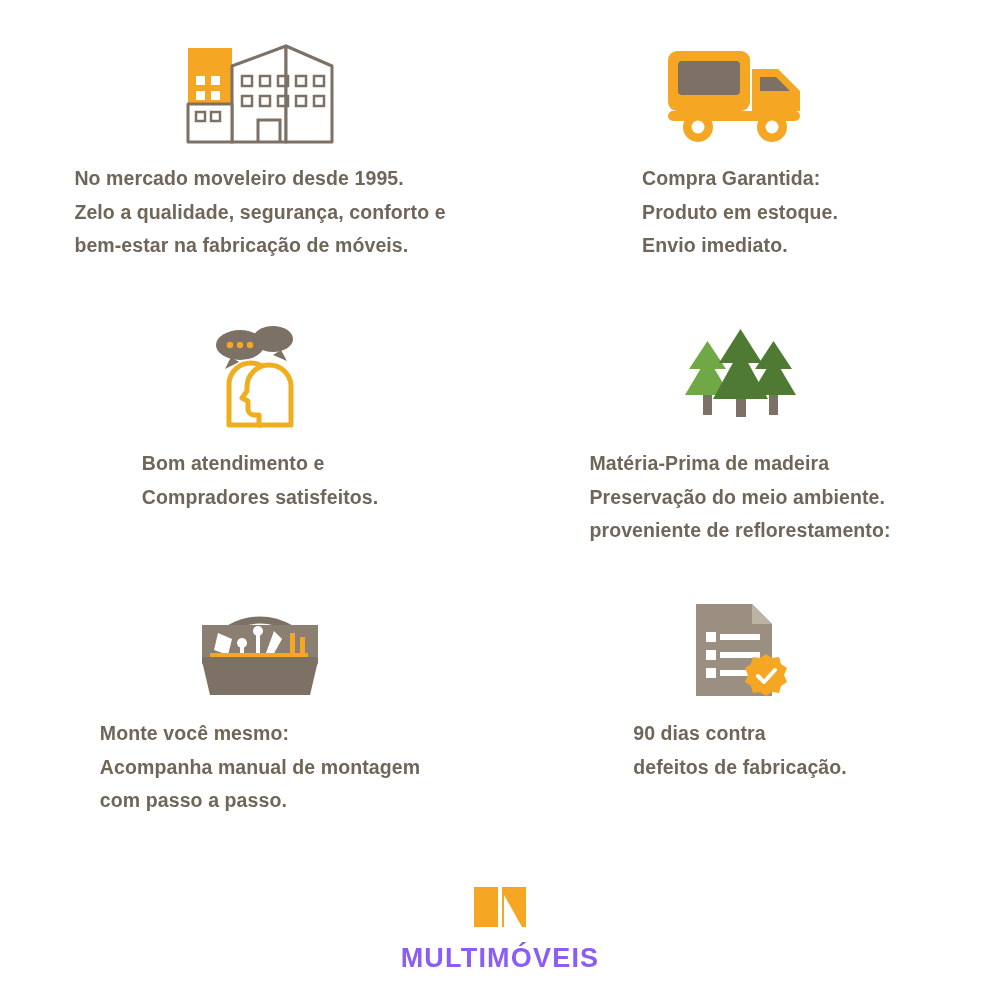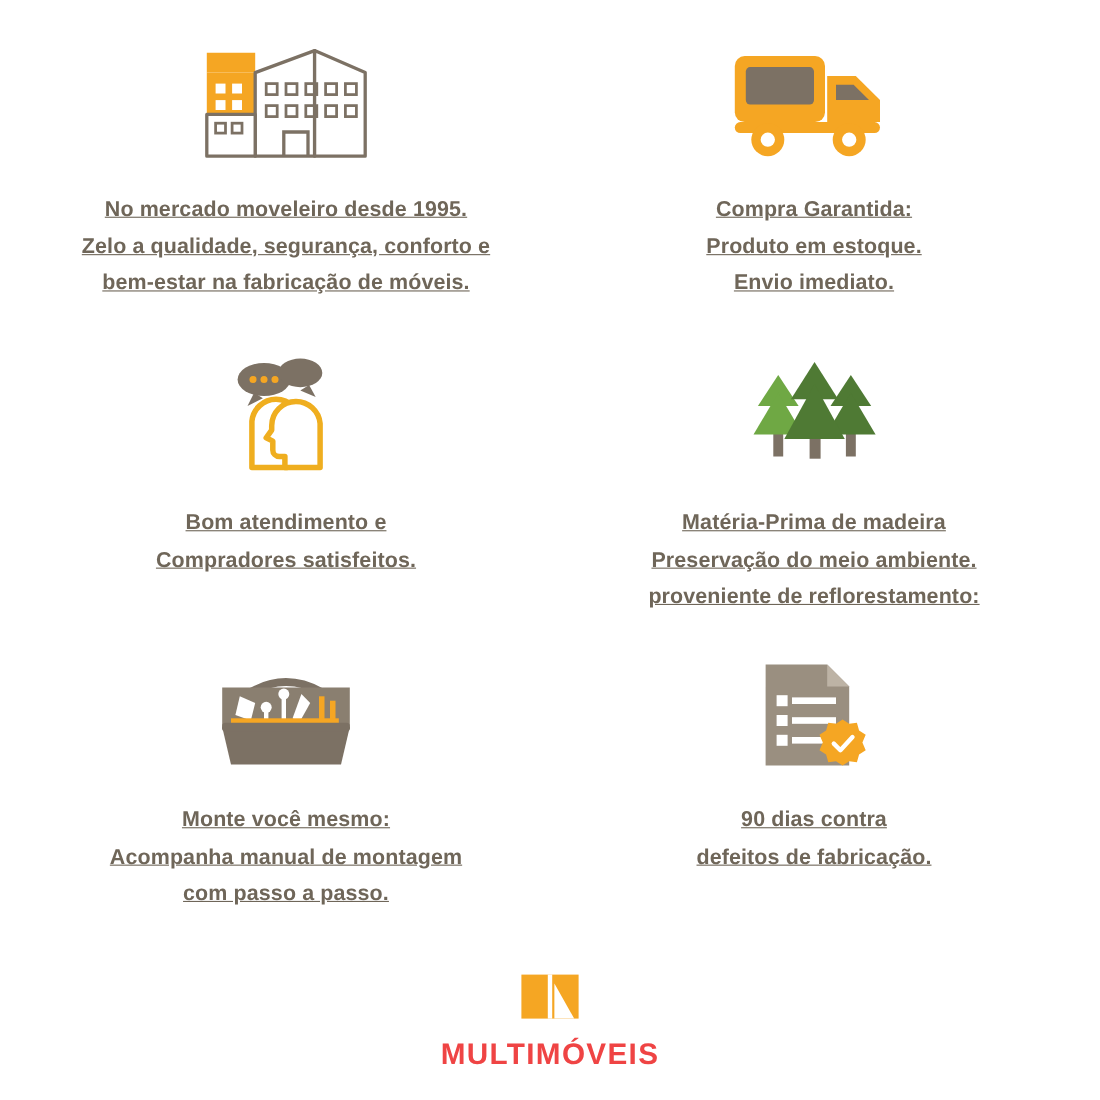--- a/index.html
+++ b/index.html
@@ -35,48 +35,46 @@
     align-items: center;
     justify-content: flex-start;
   }
   .icon-wrap {
     height: 130px;
     display: flex;
     align-items: center;
     justify-content: center;
   }
   .caption {
-    margin-top: 14px;
-    text-align: center;
+    margin-top: 2px;
     font-size: 19.5px;
     line-height: 1.72;
     font-weight: bold;
     color: #6f6659;
     letter-spacing: 0.1px;
-    text-decoration: underline;
   }
   .caption .line {
     display: block;
     white-space: nowrap;
   }
   .footer {
     margin-top: auto;
     display: flex;
     flex-direction: column;
     align-items: center;
     padding-bottom: 26px;
   }
   .logo-mark {
     margin-bottom: 8px;
   }
   .logo-text {
     font-size: 27px;
     font-weight: bold;
     letter-spacing: 1.2px;
-    color: #ef4444;
+    color: #8b5cf6;
   }
   
   .cell-1 .icon-wrap { height: 130px; }
   .cell-2 .icon-wrap { height: 130px; }
   .cell-3 .icon-wrap, .cell-4 .icon-wrap { height: 135px; }
   .cell-5 .icon-wrap, .cell-6 .icon-wrap { height: 125px; }
 </style>
 </head>
 <body>
 

